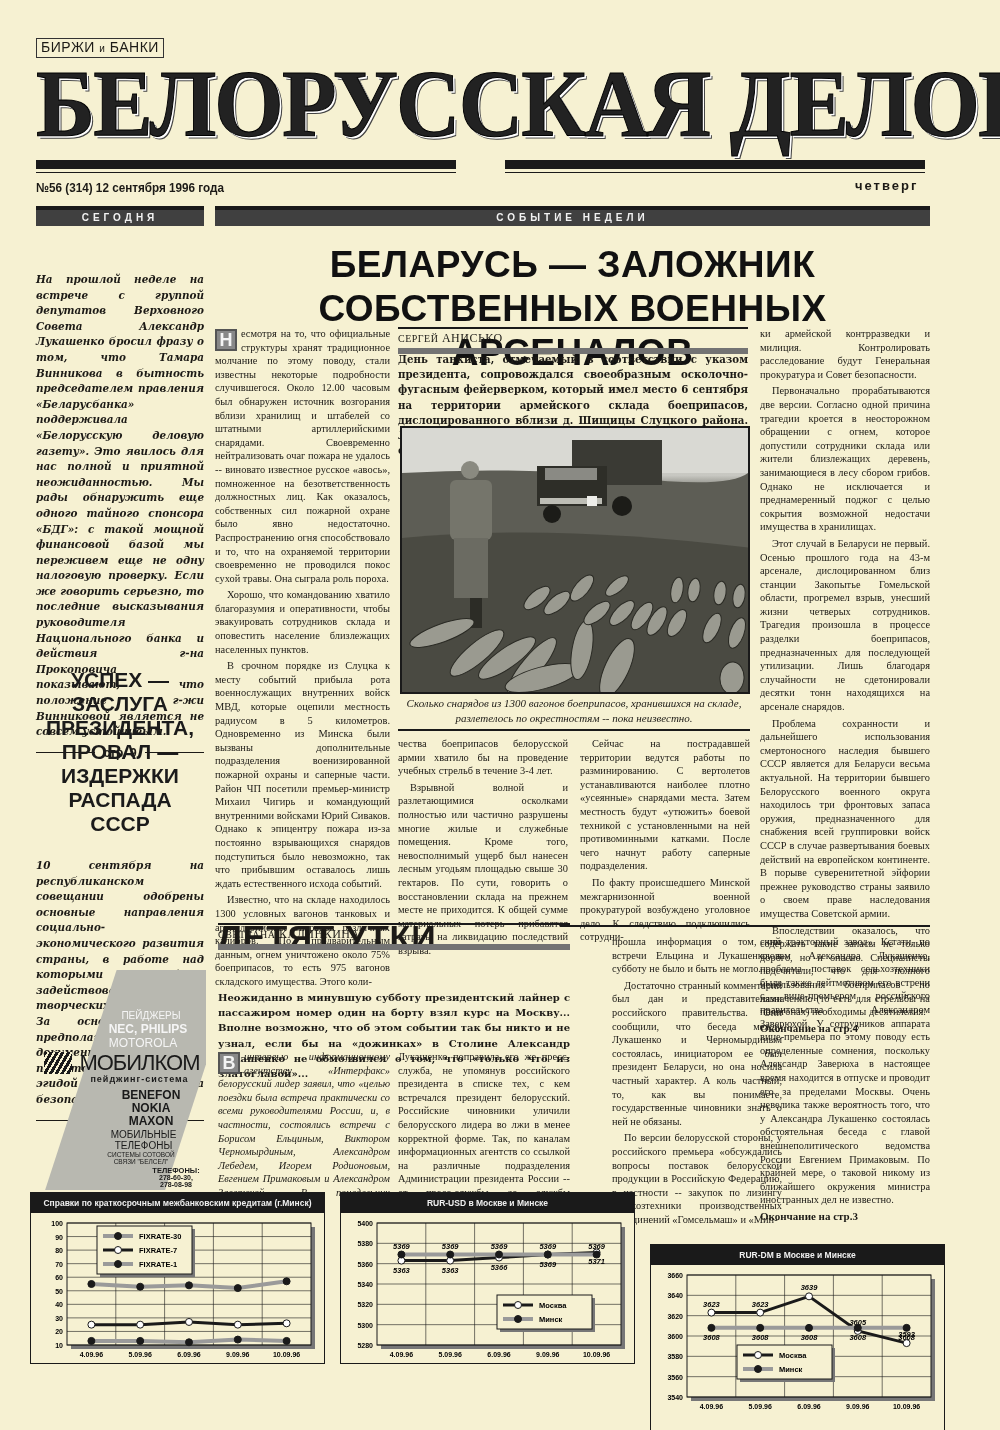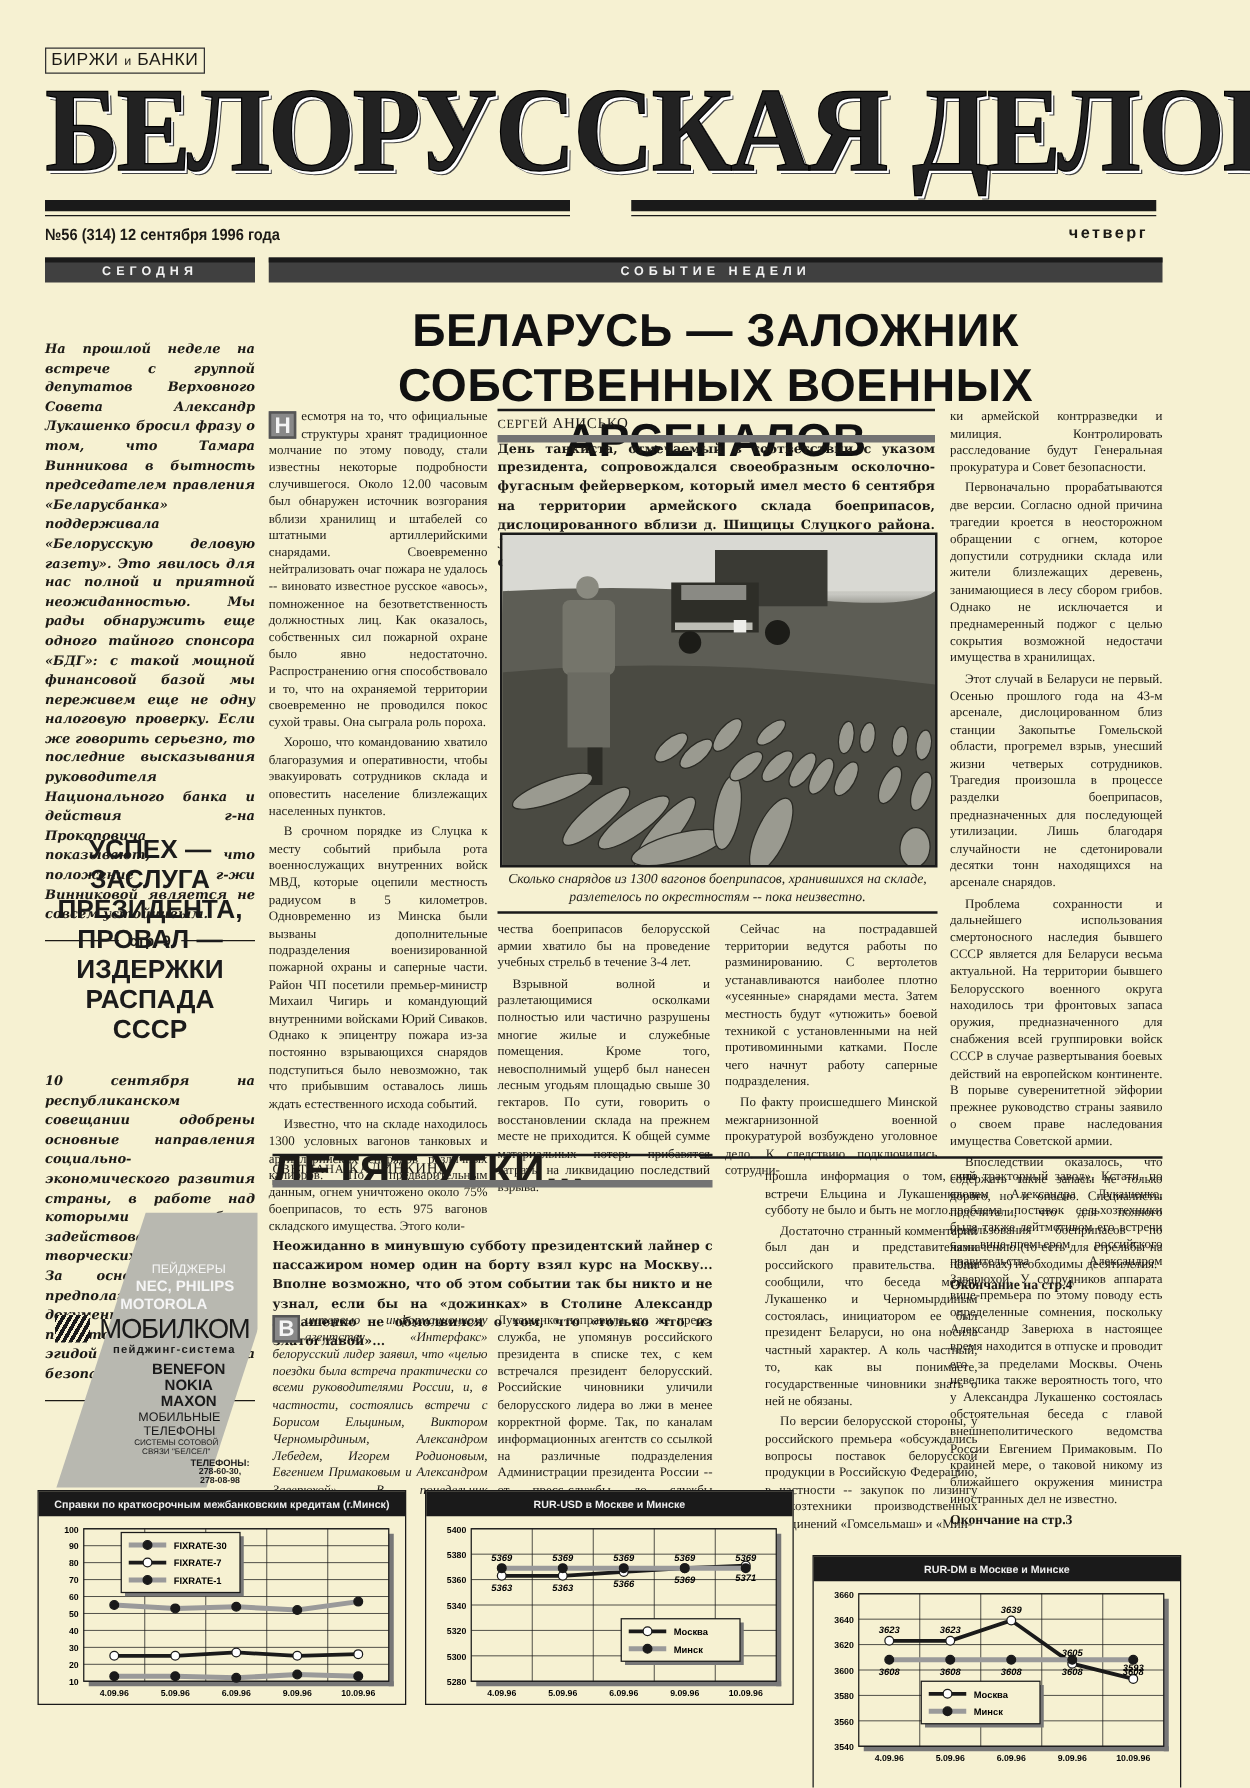--- a/index.html
+++ b/index.html
@@ -82,21 +82,21 @@
     <span class="line"></span>
     <span>стр. 2</span>
     <span class="line"></span>
   </div>
 </div>
 
 <div class="abs ad" style="left:36px;top:970px;width:170px;height:220px;">
   <div class="stripe"></div>
   <div class="t" style="left:60px;top:40px;width:110px;font-size:10px;color:#f5f5f5;">ПЕЙДЖЕРЫ</div>
   <div class="t" style="left:52px;top:52px;width:120px;font-size:12px;font-weight:bold;color:#f5f5f5;">NEC, PHILIPS</div>
-  <div class="t" style="left:40px;top:66px;width:110px;font-size:12px;font-weight:bold;color:#f5f5f5;">MOTOROLA</div>
+  <div class="t" style="left:52px;top:66px;width:110px;font-size:12px;font-weight:normal;color:#f5f5f5;">MOTOROLA</div>
   <div class="t" style="left:8px;top:82px;width:28px;height:22px;background:repeating-linear-gradient(120deg,#1a1a1a 0 3px,#f6f1d2 3px 5px);"></div>
   <div class="t" style="left:36px;top:80px;width:135px;font-size:22px;letter-spacing:-1px;">МОБИЛКОМ</div>
   <div class="t" style="left:36px;top:104px;width:135px;font-size:9px;font-weight:bold;letter-spacing:1px;">пейджинг-система</div>
   <div class="t" style="left:70px;top:118px;width:90px;font-size:12px;font-weight:bold;">BENEFON</div>
   <div class="t" style="left:70px;top:131px;width:90px;font-size:12px;font-weight:bold;">NOKIA</div>
   <div class="t" style="left:70px;top:144px;width:90px;font-size:12px;font-weight:bold;">MAXON</div>
   <div class="t" style="left:55px;top:159px;width:105px;font-size:10px;">МОБИЛЬНЫЕ</div>
   <div class="t" style="left:55px;top:170px;width:105px;font-size:10px;">ТЕЛЕФОНЫ</div>
   <div class="t" style="left:50px;top:181px;width:110px;font-size:6.5px;">СИСТЕМЫ СОТОВОЙ</div>
   <div class="t" style="left:50px;top:188px;width:110px;font-size:6.5px;">СВЯЗИ "БЕЛСЕЛ"</div>

